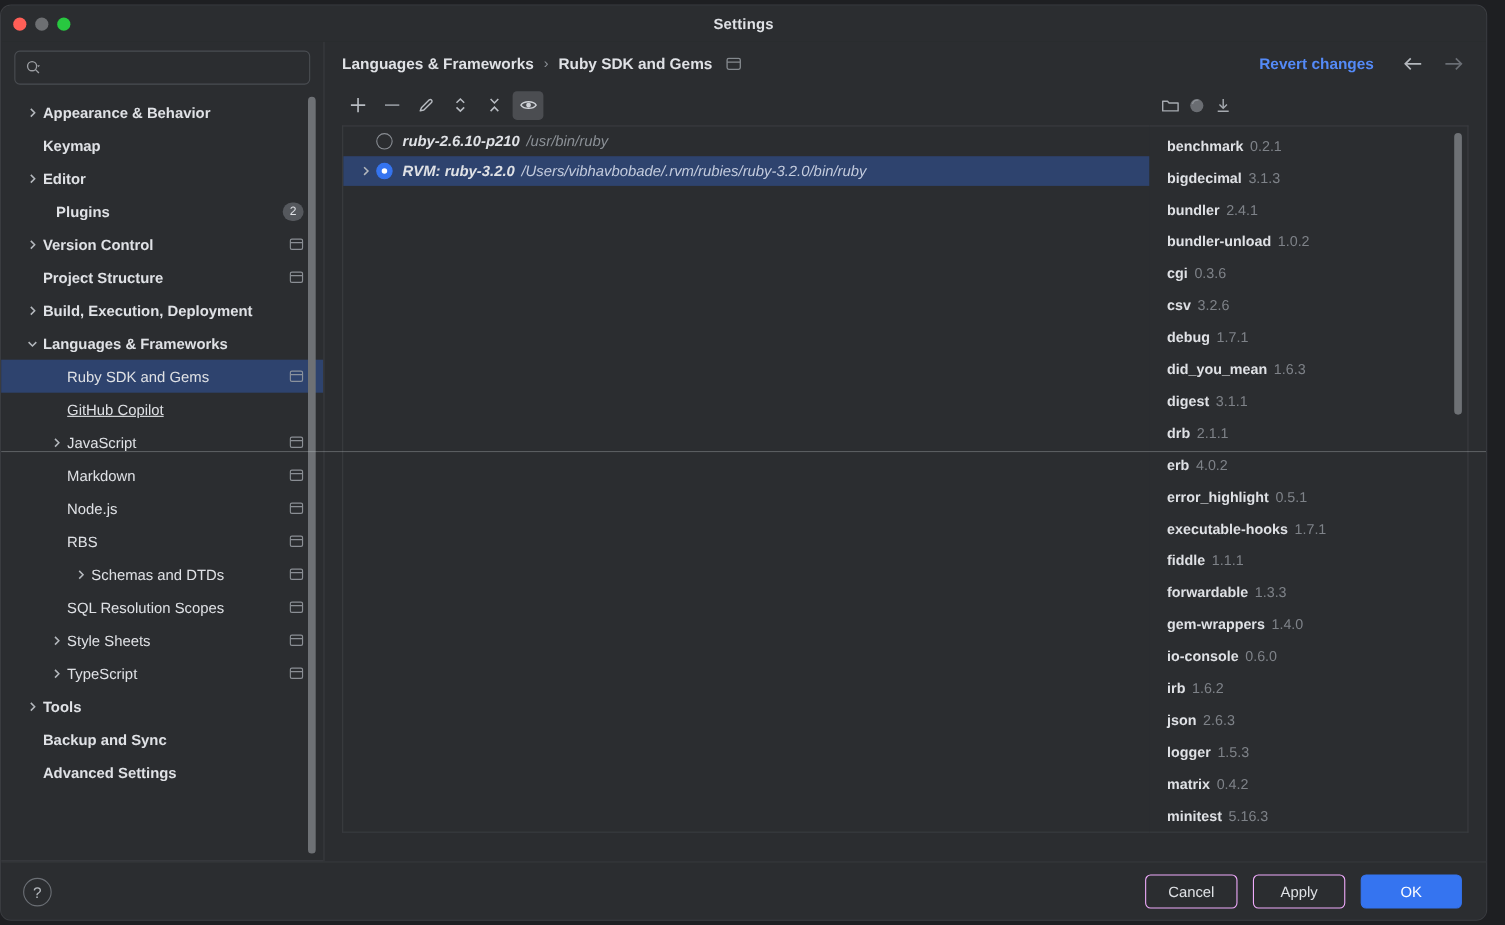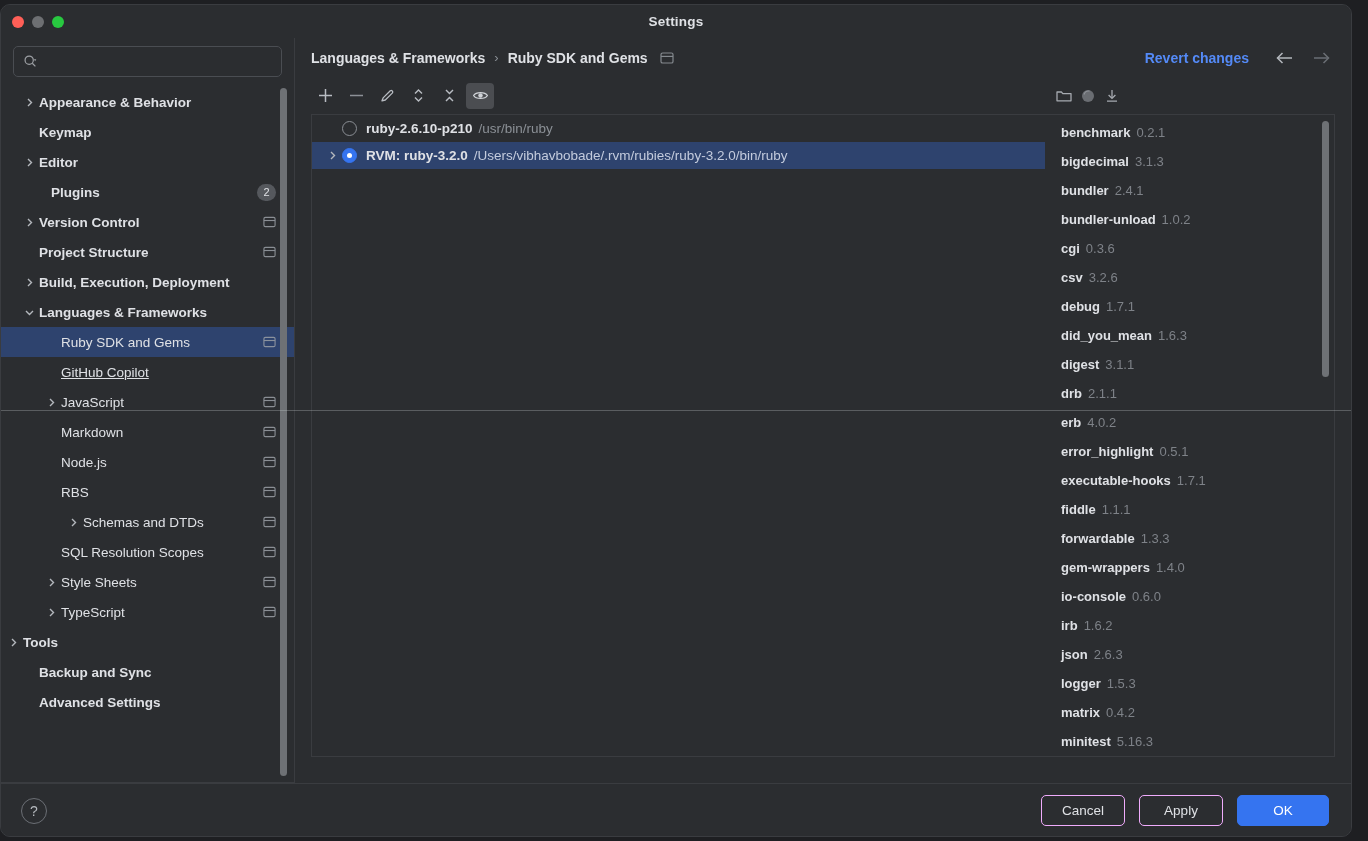--- a/index.html
+++ b/index.html
@@ -153,20 +153,21 @@
   .tb-btn.active { background: #4b4d51; }
   .tb-btn svg { display: block; }
 
   .sdk-list {
     flex: 1;
     border: 1px solid #3a3c40;
     border-right: none;
     background: #2b2d30;
     margin-bottom: 26px;
     overflow: hidden;
+    font-style: italic;
   }
   .sdk-row {
     height: 27px;
     display: flex; align-items: center;
     padding-left: 10px;
     font-size: 13.5px;
     color: #dfe1e5;
     white-space: nowrap;
     cursor: default;
   }
@@ -443,21 +444,21 @@
               <svg width="11" height="11" viewBox="0 0 11 11">
                 <polyline points="4,2 7.5,5.5 4,9" fill="none" stroke="#b4b8bd" stroke-width="1.4"></polyline>
               </svg>
             </span>
             <span class="tree-label">TypeScript</span>
             <svg class="proj-icon" viewBox="0 0 14 12">
               <rect x="1" y="1" width="12" height="10" rx="1.6" fill="none" stroke="#9ba0a6" stroke-width="1.2"></rect>
               <line x1="1" y1="4.4" x2="13" y2="4.4" stroke="#9ba0a6" stroke-width="1.2"></line>
             </svg>
           </div>
-          <div class="tree-item bold" style="padding-left: 2px;">
+          <div class="tree-item bold" style="padding-left: 18px;">
             <span class="chev">
               <svg width="11" height="11" viewBox="0 0 11 11">
                 <polyline points="4,2 7.5,5.5 4,9" fill="none" stroke="#b4b8bd" stroke-width="1.4"></polyline>
               </svg>
             </span>
             <span class="tree-label">Tools</span>
           </div>
           <div class="tree-item bold" style="padding-left: 18px;">
             <span class="chev"></span>
             <span class="tree-label">Backup and Sync</span>

